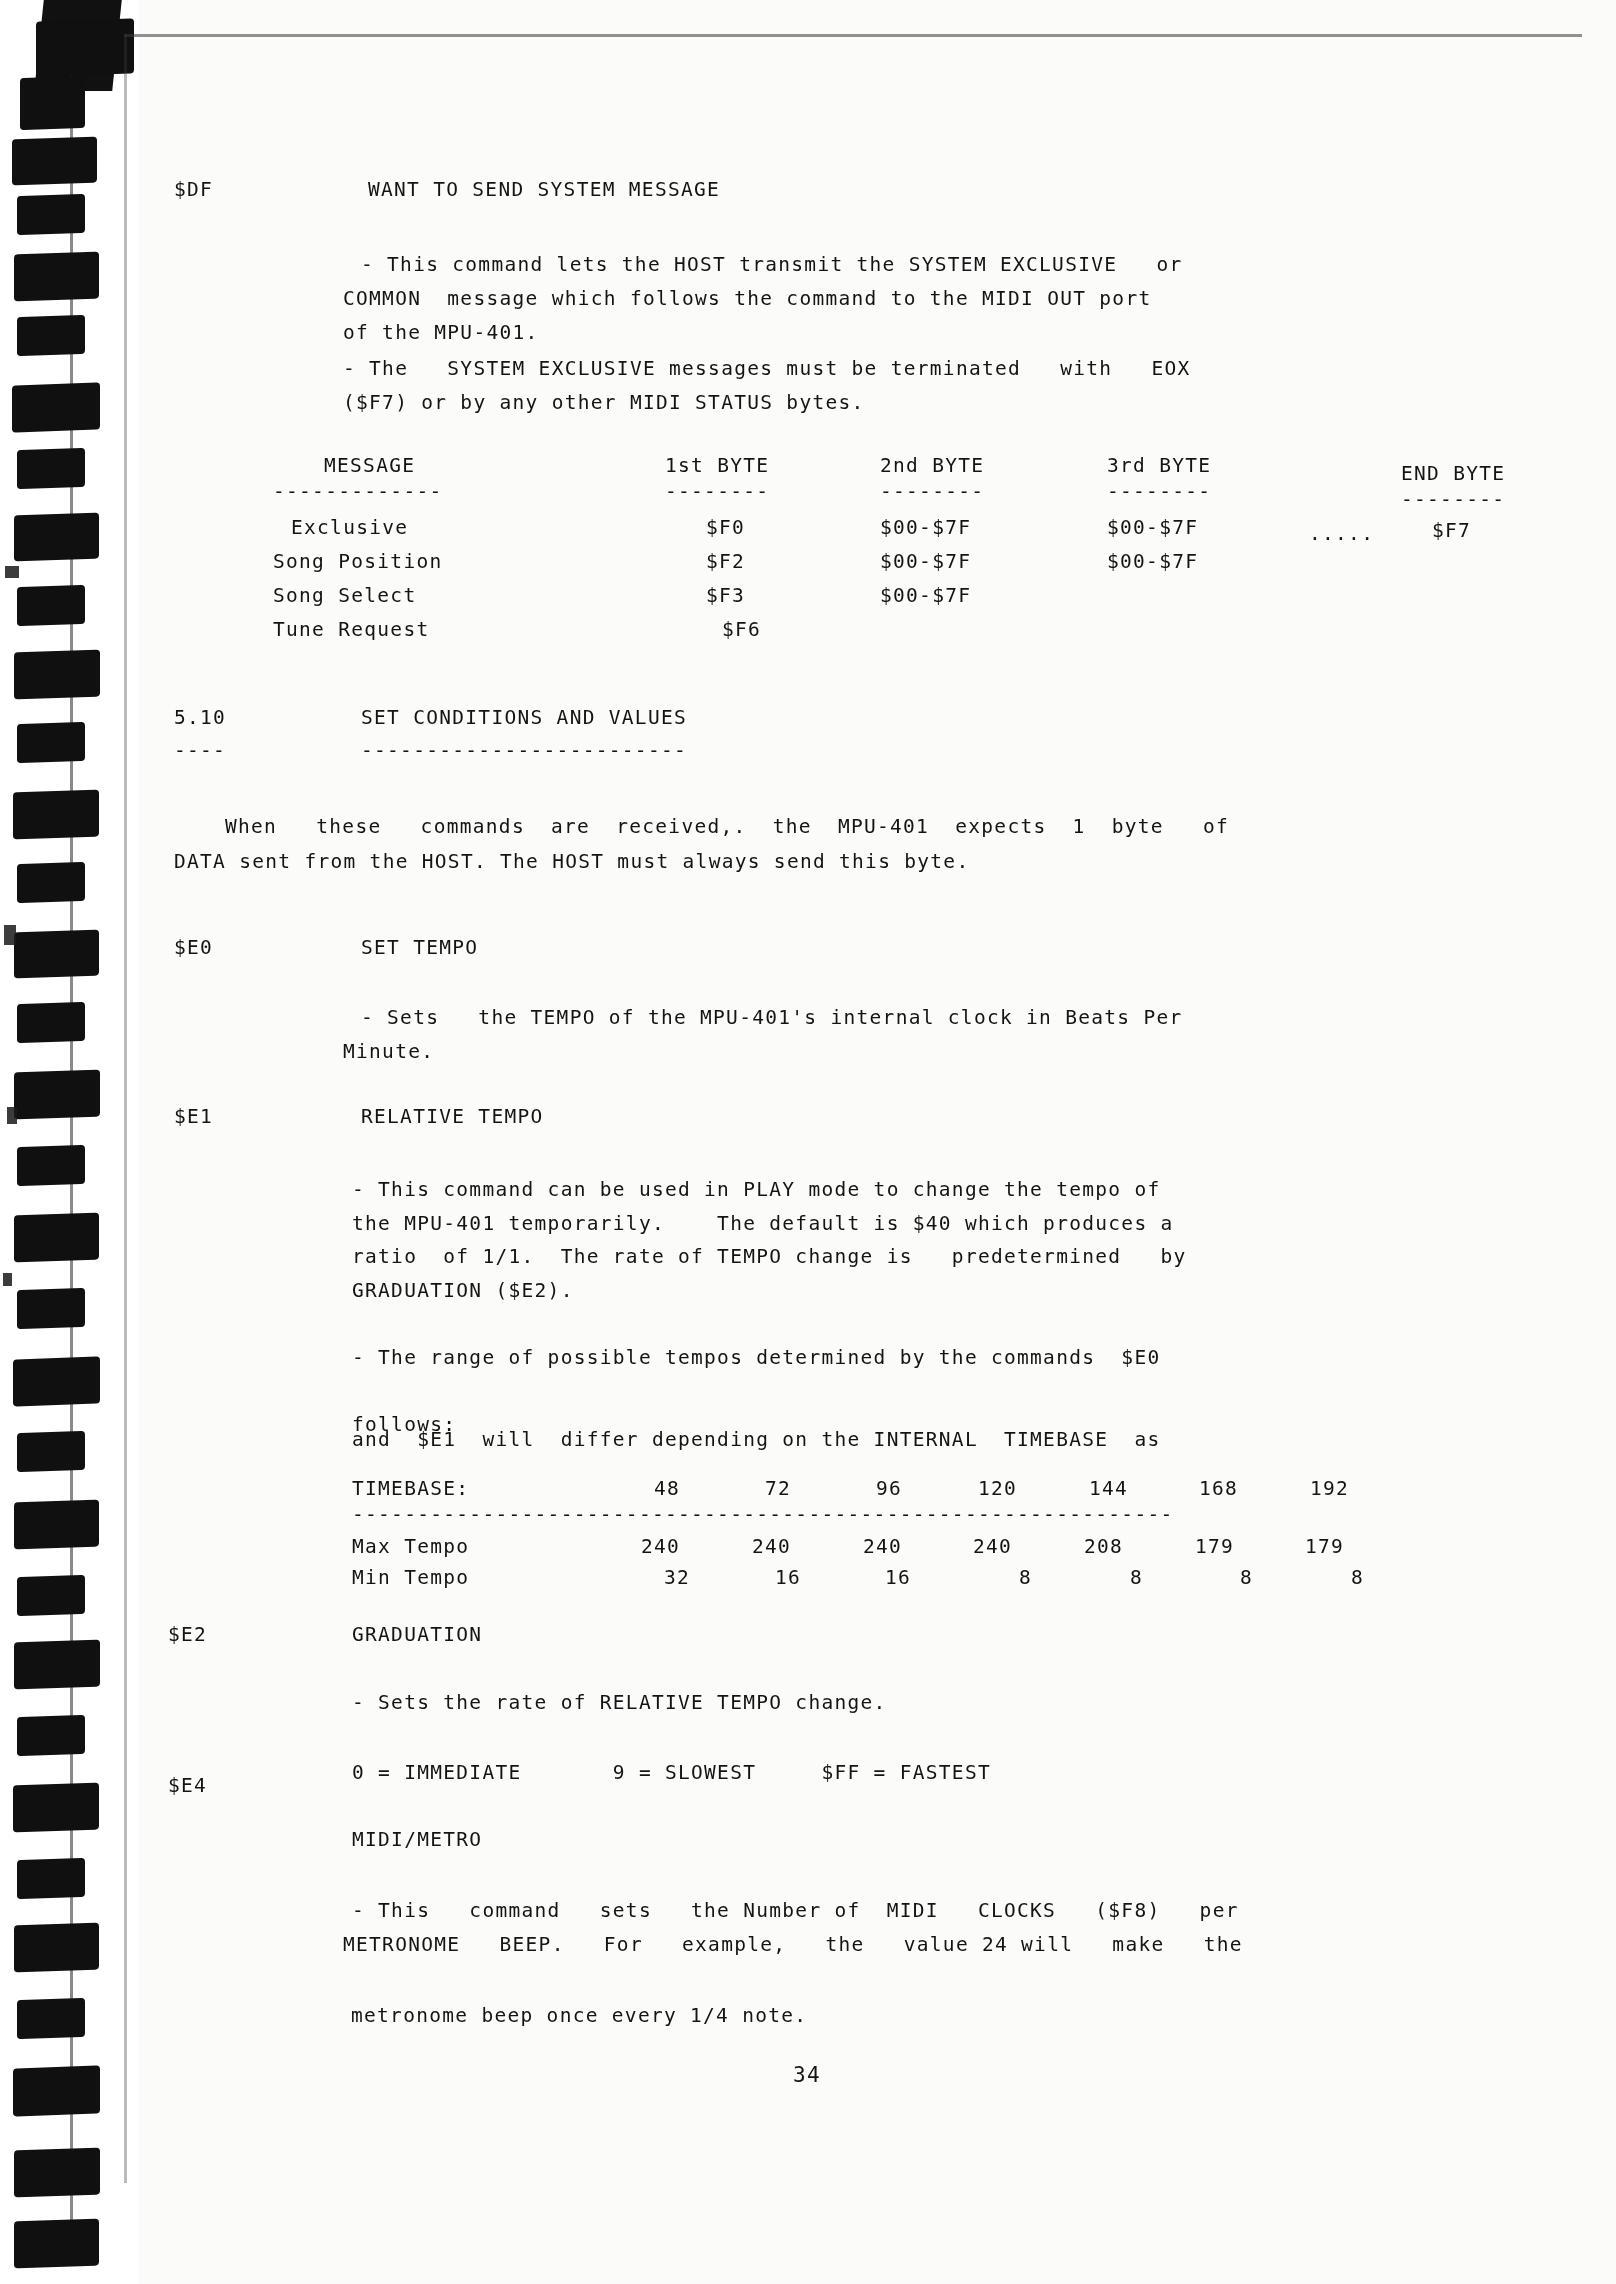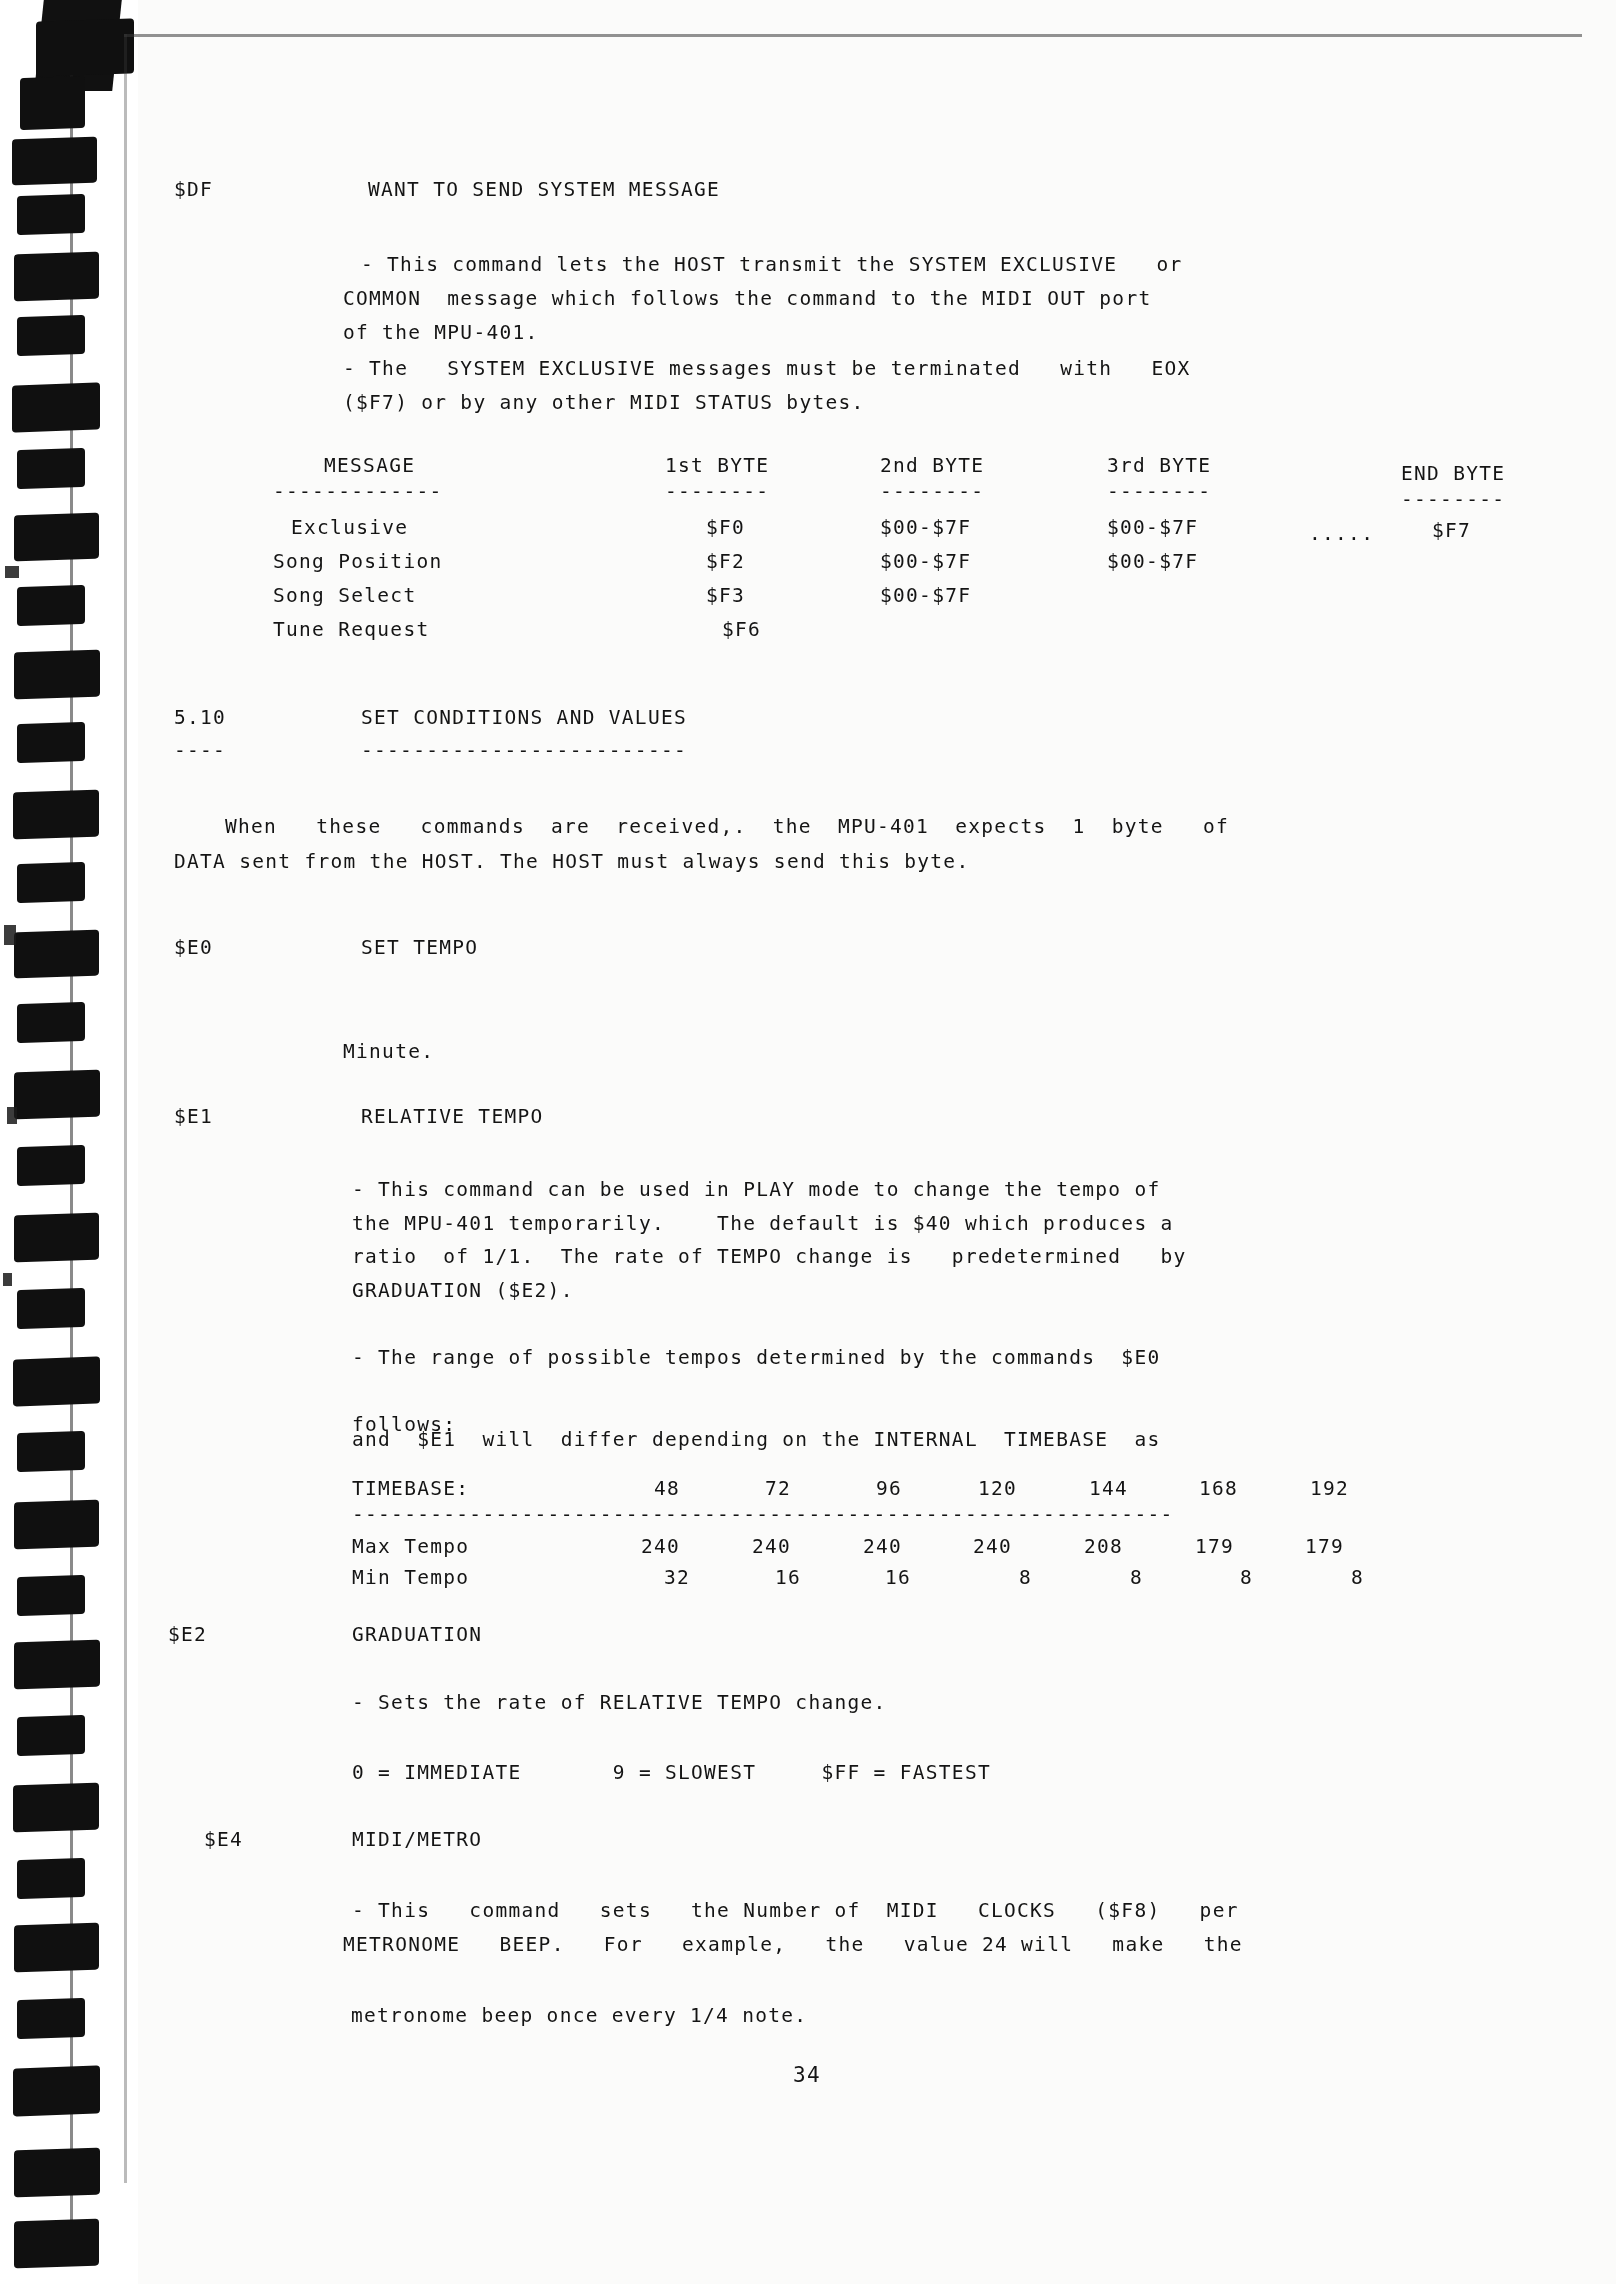--- a/index.html
+++ b/index.html
@@ -205,20 +205,21 @@
   <div class="tx" style="left:174px; top:708px;">5.10</div>
   <div class="tx" style="left:361px; top:708px;">SET CONDITIONS AND VALUES</div>
   <div class="tx" style="left:174px; top:741px;">----</div>
   <div class="tx" style="left:361px; top:741px;">-------------------------</div>
 
   <div class="tx" style="left:225px; top:817px;">When   these   commands  are  received,.  the  MPU-401  expects  1  byte   of</div>
   <div class="tx" style="left:174px; top:852px;">DATA sent from the HOST. The HOST must always send this byte.</div>
 
   <div class="tx" style="left:174px; top:938px;">$E0</div>
   <div class="tx" style="left:361px; top:938px;">SET TEMPO</div>
+  <div class="tx" style="left:361px; top:1008px;">- Sets   the TEMPO of the MPU-401's internal clock in Beats Per</div>
   <div class="tx" style="left:343px; top:1042px;">Minute.</div>
 
   <div class="tx" style="left:174px; top:1107px;">$E1</div>
   <div class="tx" style="left:361px; top:1107px;">RELATIVE TEMPO</div>
 
   <div class="tx" style="left:352px; top:1180px;">- This command can be used in PLAY mode to change the tempo of</div>
   <div class="tx" style="left:352px; top:1214px;">the MPU-401 temporarily.    The default is $40 which produces a</div>
   <div class="tx" style="left:352px; top:1247px;">ratio  of 1/1.  The rate of TEMPO change is   predetermined   by</div>
   <div class="tx" style="left:352px; top:1281px;">GRADUATION ($E2).</div>
 
@@ -253,21 +254,21 @@
   <div class="tx" style="left:1019px; top:1568px;">8</div>
   <div class="tx" style="left:1130px; top:1568px;">8</div>
   <div class="tx" style="left:1240px; top:1568px;">8</div>
   <div class="tx" style="left:1351px; top:1568px;">8</div>
 
   <div class="tx" style="left:168px; top:1625px;">$E2</div>
   <div class="tx" style="left:352px; top:1625px;">GRADUATION</div>
   <div class="tx" style="left:352px; top:1693px;">- Sets the rate of RELATIVE TEMPO change.</div>
   <div class="tx" style="left:352px; top:1763px;">0 = IMMEDIATE       9 = SLOWEST     $FF = FASTEST</div>
 
-  <div class="tx" style="left:168px; top:1830px;margin-left:36px;">$E4</div>
+  <div class="tx" style="left:168px; top:1776px;">$E4</div>
   <div class="tx" style="left:352px; top:1830px;">MIDI/METRO</div>
   <div class="tx" style="left:352px; top:1901px;">- This   command   sets   the Number of  MIDI   CLOCKS   ($F8)   per</div>
   <div class="tx" style="left:343px; top:1935px;">METRONOME   BEEP.   For   example,   the   value 24 will   make   the</div>
   <div class="tx" style="left:351px; top:1969px;margin-top:37px;">metronome beep once every 1/4 note.</div>
 
   <div class="pageno" style="left:793px; top:2063px;">34</div>
 </div>
 
 
 </body></html>

